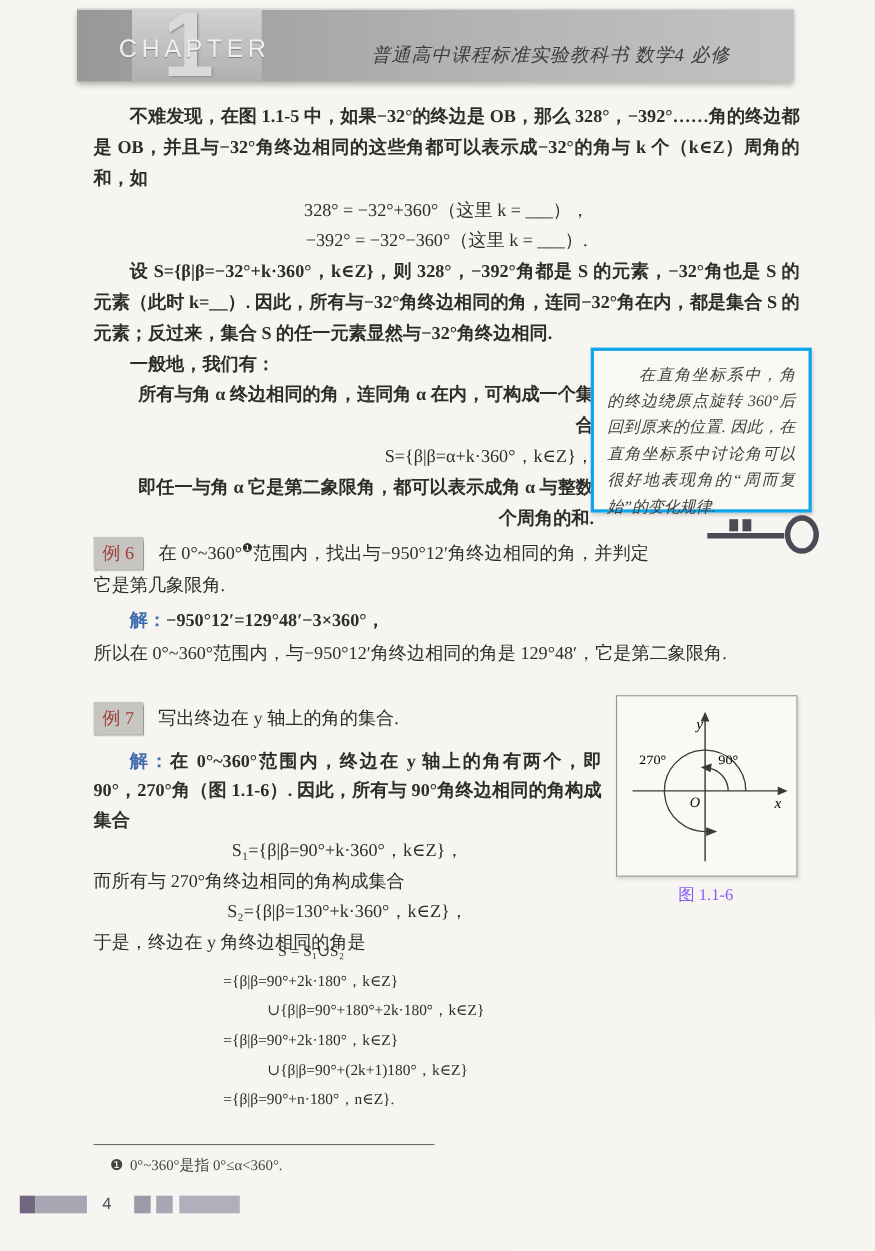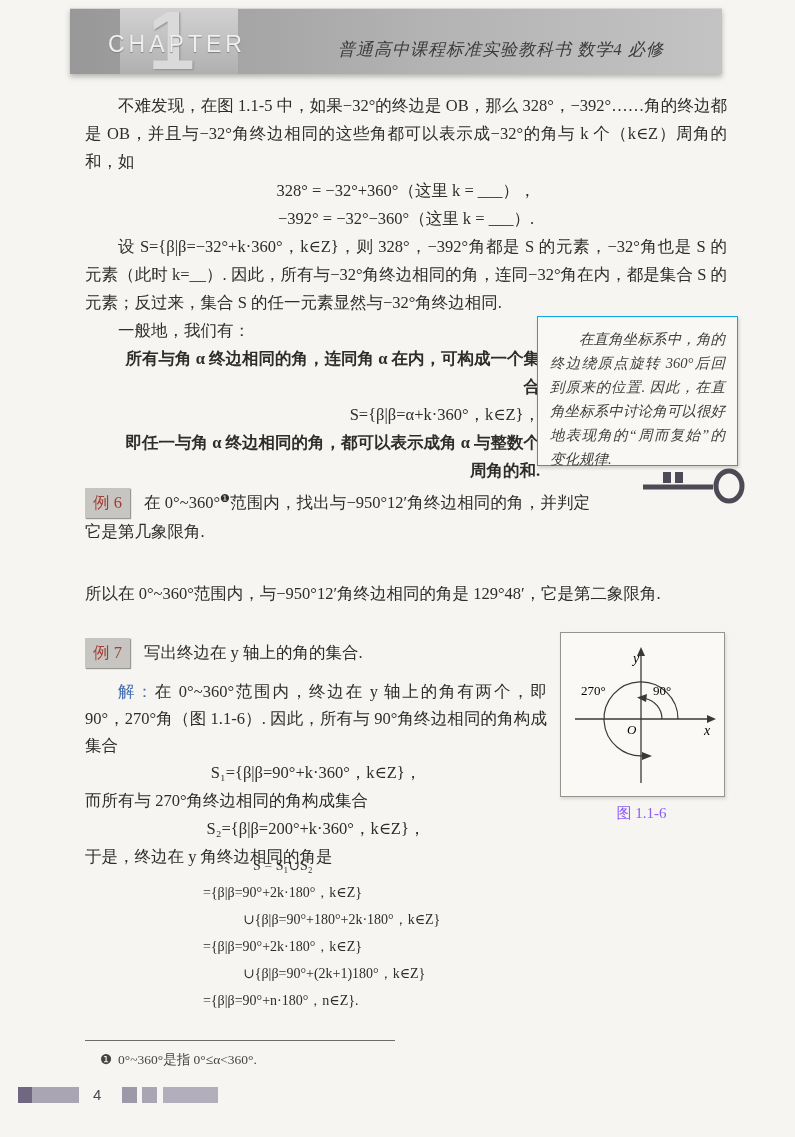--- a/index.html
+++ b/index.html
@@ -13,31 +13,31 @@
           background:linear-gradient(180deg,#d2d2d2,#b0b0b0);}
   .header .big1{position:absolute;left:78px;top:-10px;font-family:"Liberation Sans",sans-serif;
           font-weight:bold;font-size:84px;line-height:84px;color:#dadada;text-shadow:1px 1px 2px #8d8d8d;}
   .header .chapter{position:absolute;left:38px;bottom:16px;font-family:"Liberation Sans",sans-serif;
           font-size:23px;letter-spacing:4px;color:#f0efee;text-shadow:0 1px 1px #7e7e7e;}
   .header .booktitle{position:absolute;left:268px;bottom:13px;font-style:italic;
           font-size:17px;color:#3d3c3a;letter-spacing:1px;}
   
   .para{position:absolute;left:85px;width:642px;font-size:16.5px;line-height:28px;
         text-align:justify;margin:0;}
-  .indent{text-indent:2em;}
+  .indent{text-indent:2em;font-weight:bold;}
   .center{text-align:center;}
   .bold{font-weight:bold;}
   .narrow{width:455px;text-align:right;}
   .exlabel{display:inline-block;background:#c7c5c2;color:#9e4036;padding:1px 8px;
         margin-right:14px;box-shadow:1px 1px 1px #9a9892;font-size:16.5px;text-indent:0;}
   .sol-label{color:#3f6cb0;}
   .sup{vertical-align:super;font-size:11px;line-height:0;}
   
   .notebox{position:absolute;left:537px;top:316px;width:201px;height:150px;
-        border:1px solid #0ea5e9;background:#faf8f4;box-shadow:1px 2px 3px rgba(90,90,90,.25);
+        border:3px solid #0ea5e9;background:#faf8f4;box-shadow:1px 2px 3px rgba(90,90,90,.25);
         padding:10px 12px;box-sizing:border-box;}
   .notebox p{margin:0;font-size:14.5px;line-height:24px;font-style:italic;color:#3f3e3c;
         text-align:justify;text-indent:2em;}
   .keyicon{position:absolute;left:641px;top:461px;}
   
   .figbox{position:absolute;left:560px;top:632px;width:163px;height:163px;
         border:1px solid #96948f;background:#fbf9f5;box-shadow:1px 2px 3px rgba(90,90,90,.2);}
   .figcaption{position:absolute;left:560px;top:804px;width:163px;text-align:center;
         font-size:15px;color:#8b5cf6;}
   
@@ -67,46 +67,49 @@
   </div>
 
   <p class="para indent" style="top:92px">不难发现，在图 1.1-5 中，如果−32°的终边是 OB，那么 328°，−392°……角的终边都是 OB，并且与−32°角终边相同的这些角都可以表示成−32°的角与 k 个（k∈Z）周角的和，如</p>
   <p class="para center" style="top:177px">328° = −32°+360°（这里 k = ___），</p>
   <p class="para center" style="top:205px">−392° = −32°−360°（这里 k = ___）.</p>
   <p class="para indent" style="top:233px">设 S={β|β=−32°+k·360°，k∈Z}，则 328°，−392°角都是 S 的元素，−32°角也是 S 的元素（此时 k=__）. 因此，所有与−32°角终边相同的角，连同−32°角在内，都是集合 S 的元素；反过来，集合 S 的任一元素显然与−32°角终边相同.</p>
   <p class="para indent" style="top:317px">一般地，我们有：</p>
 
   <p class="para narrow indent bold" style="top:345px">所有与角 α 终边相同的角，连同角 α 在内，可构成一个集合</p>
   <p class="para narrow center" style="top:401px">S={β|β=α+k·360°，k∈Z}，</p>
-  <p class="para narrow indent bold" style="top:429px">即任一与角 α 终边相同的角，都可以表示成角 α 与整数个周角的和.</p>
+  <p class="para narrow indent bold" style="top:429px">即任一与角 α 它是第二象限角，都可以表示成角 α 与整数个周角的和.</p>
 
   <div class="notebox">
     <p>在直角坐标系中，角的终边绕原点旋转 360°后回到原来的位置. 因此，在直角坐标系中讨论角可以很好地表现角的“周而复始”的变化规律.</p>
   </div>
   <svg class="keyicon" width="108" height="46" viewBox="0 0 108 46">
     <line x1="2" y1="26" x2="72" y2="26" stroke="#4b4a55" stroke-width="5"></line>
     <rect x="22" y="11" width="8" height="11" fill="#4b4a55"></rect>
     <rect x="34" y="11" width="8" height="11" fill="#4b4a55"></rect>
     <ellipse cx="88" cy="25" rx="13" ry="15" fill="none" stroke="#4b4a55" stroke-width="5"></ellipse>
   </svg>
 
   <p class="para" style="top:488px;width:505px">
     <span class="exlabel">例 6</span><span>在 0°~360°</span><span class="sup">❶</span><span>范围内，找出与−950°12′角终边相同的角，并判定它是第几象限角.</span>
   </p>
+  <p class="para indent" style="top:550px">
+    <span class="sol-label">解：</span><span>−950°12′=129°48′−3×360°，</span>
+  </p>
   <p class="para" style="top:580px">所以在 0°~360°范围内，与−950°12′角终边相同的角是 129°48′，它是第二象限角.</p>
 
   <p class="para" style="top:638px">
     <span class="exlabel">例 7</span><span>写出终边在 y 轴上的角的集合.</span>
   </p>
   <p class="para indent" style="top:678px;width:462px;line-height:27px">
     <span class="sol-label">解：</span><span>在 0°~360°范围内，终边在 y 轴上的角有两个，即 90°，270°角（图 1.1-6）. 因此，所有与 90°角终边相同的角构成集合</span>
   </p>
   <p class="para center" style="top:759px;width:462px">S₁={β|β=90°+k·360°，k∈Z}，</p>
   <p class="para" style="top:787px">而所有与 270°角终边相同的角构成集合</p>
-  <p class="para center" style="top:815px;width:462px">S₂={β|β=200°+k·360°，k∈Z}，</p>
+  <p class="para center" style="top:815px;width:462px">S₂={β|β=130°+k·360°，k∈Z}，</p>
   <p class="para" style="top:843px">于是，终边在 y 角终边相同的角是</p>
 
   <div class="der">
     <div class="d0">S = S₁∪S₂</div>
     <div class="d1">={β|β=90°+2k·180°，k∈Z}</div>
     <div class="d2">∪{β|β=90°+180°+2k·180°，k∈Z}</div>
     <div class="d3">={β|β=90°+2k·180°，k∈Z}</div>
     <div class="d4">∪{β|β=90°+(2k+1)180°，k∈Z}</div>
     <div class="d5">={β|β=90°+n·180°，n∈Z}.</div>
   </div>

